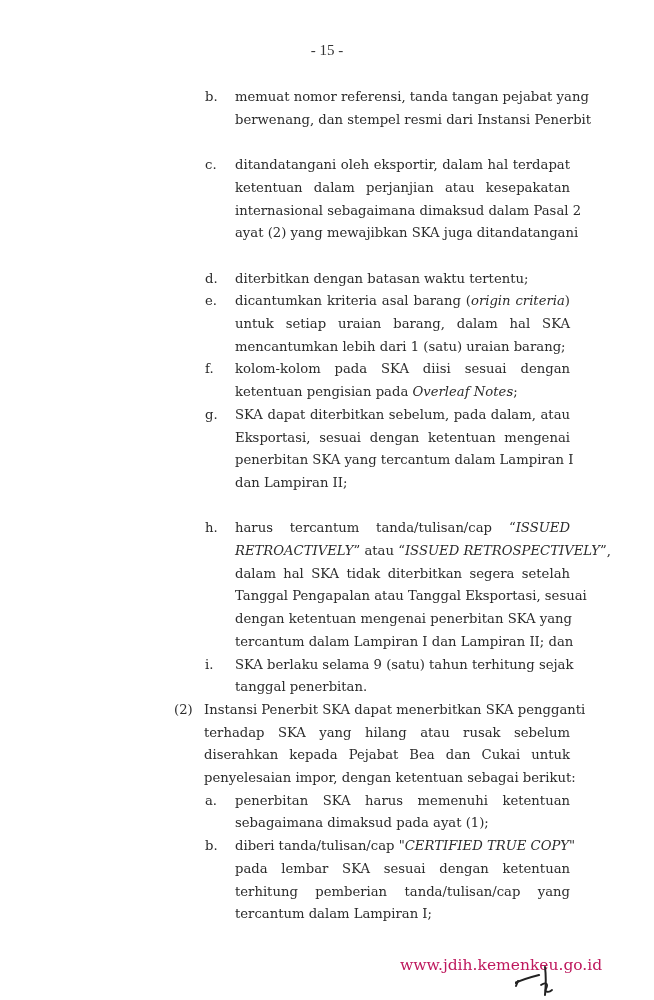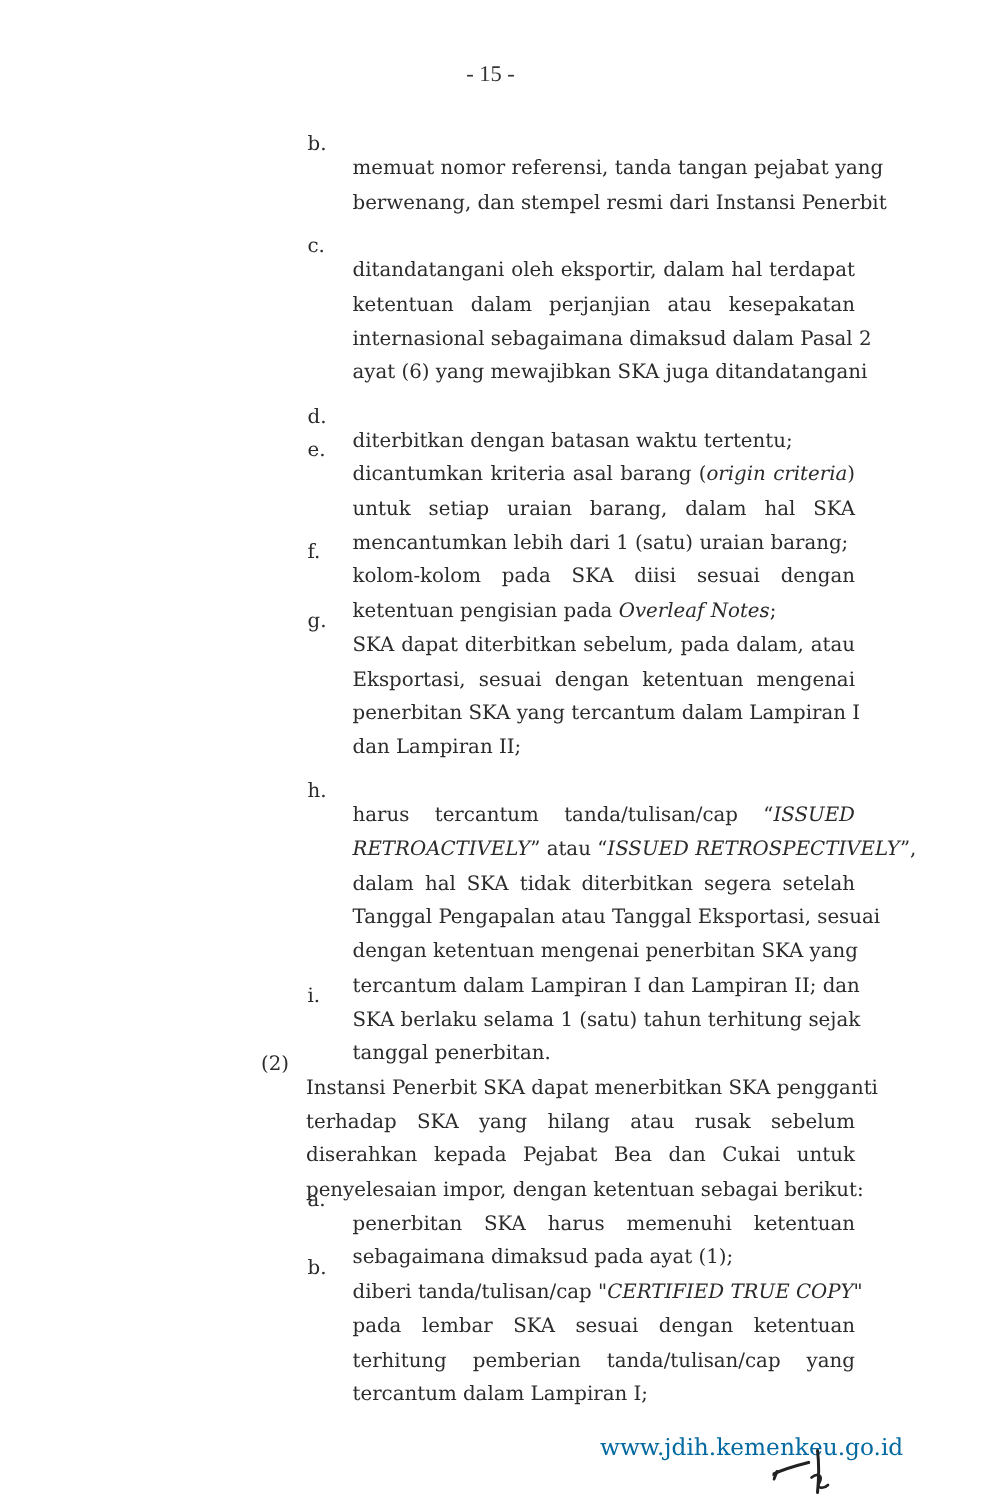--- a/index.html
+++ b/index.html
@@ -2,21 +2,21 @@
 <html><head>
 <meta charset="utf-8">
 <style>
   html, body { margin: 0; padding: 0; background: #ffffff; }
   body { width: 654px; height: 1000px; position: relative; overflow: hidden;
          font-family: "DejaVu Serif", "Liberation Serif", serif; color: #2b2b2b; }
   .page-number { position: absolute; top: 42px; left: 0; width: 654px; text-align: center;
                  font-family: "Liberation Serif", serif; font-size: 15px; color: #333; }
   .item { position: absolute; font-size: 13.2px; line-height: 22.7px; }
   .item .label { position: absolute; top: 0; }
-  .item .text { position: absolute; top: 0; text-align: justify; text-align-last: left; margin-top: 16px; }
+  .item .text { position: absolute; top: 0; text-align: justify; text-align-last: left; }
   .sub .label { left: 205px; }
   .sub .text { left: 235px; width: 335px; }
   .main .label { left: 174px; }
   .main .text { left: 204px; width: 366px; }
   .line { display: block; white-space: nowrap; text-align: justify; text-align-last: justify; }
   .line.last { text-align-last: left; }
   i { font-style: italic; }
   .footer-url { position: absolute; left: 400px; top: 956px; font-family: "DejaVu Serif", serif;
                 font-size: 15.5px; color: #4a5fd0; letter-spacing: 0px; }
   .signature { position: absolute; left: 515px; top: 965px; }
@@ -33,21 +33,21 @@
         <span class="line">memuat nomor referensi, tanda tangan pejabat yang</span>
         <span class="line">berwenang, dan stempel resmi dari Instansi Penerbit</span>
       </div>
     </div>
     <div class="item sub" style="top: 154.1px;">
       <span class="label">c.</span>
       <div class="text">
         <span class="line">ditandatangani oleh eksportir, dalam hal terdapat</span>
         <span class="line">ketentuan dalam perjanjian atau kesepakatan</span>
         <span class="line">internasional sebagaimana dimaksud dalam Pasal 2</span>
-        <span class="line">ayat (6) yang mewajibkan SKA juga ditandatangani</span>
+        <span class="line">ayat (2) yang mewajibkan SKA juga ditandatangani</span>
       </div>
     </div>
     <div class="item sub" style="top: 267.6px;">
       <span class="label">d.</span>
       <div class="text">
         <span class="line last">diterbitkan dengan batasan waktu tertentu;</span>
       </div>
     </div>
     <div class="item sub" style="top: 290.3px;">
       <span class="label">e.</span>
@@ -80,21 +80,21 @@
         <span class="line"><i>RETROACTIVELY</i>” atau “<i>ISSUED RETROSPECTIVELY</i>”,</span>
         <span class="line">dalam hal SKA tidak diterbitkan segera setelah</span>
         <span class="line">Tanggal Pengapalan atau Tanggal Eksportasi, sesuai</span>
         <span class="line">dengan ketentuan mengenai penerbitan SKA yang</span>
         <span class="line last">tercantum dalam Lampiran I dan Lampiran II; dan</span>
       </div>
     </div>
     <div class="item sub" style="top: 653.5px;">
       <span class="label">i.</span>
       <div class="text">
-        <span class="line">SKA berlaku selama 1 (satu) tahun terhitung sejak</span>
+        <span class="line">SKA berlaku selama 9 (satu) tahun terhitung sejak</span>
         <span class="line last">tanggal penerbitan.</span>
       </div>
     </div>
     <div class="item main" style="top: 698.9px;">
       <span class="label">(2)</span>
       <div class="text">
         <span class="line">Instansi Penerbit SKA dapat menerbitkan SKA pengganti</span>
         <span class="line">terhadap SKA yang hilang atau rusak sebelum</span>
         <span class="line">diserahkan kepada Pejabat Bea dan Cukai untuk</span>
         <span class="line last">penyelesaian impor, dengan ketentuan sebagai berikut:</span>
@@ -111,20 +111,20 @@
       <span class="label">b.</span>
       <div class="text">
         <span class="line">diberi tanda/tulisan/cap "<i>CERTIFIED TRUE COPY</i>"</span>
         <span class="line">pada lembar SKA sesuai dengan ketentuan</span>
         <span class="line">terhitung pemberian tanda/tulisan/cap yang</span>
         <span class="line last">tercantum dalam Lampiran I;</span>
       </div>
     </div>
   </div>
 
-<div class="footer-url" style="color: #0369a1;">www.jdih.kemenkeu.go.id</div>
+<div class="footer-url" style="color: #be185d;">www.jdih.kemenkeu.go.id</div>
 
 <svg class="signature" width="60" height="35" viewBox="0 0 60 35">
   <path d="M0 18 C8 14, 16 12, 24 10" stroke="#222" stroke-width="2.2" fill="none" stroke-linecap="round"></path>
   <path d="M3 16 L1 21" stroke="#222" stroke-width="2" fill="none" stroke-linecap="round"></path>
   <path d="M30 2 C31 10, 31 20, 30 30" stroke="#222" stroke-width="2" fill="none" stroke-linecap="round"></path>
   <path d="M26 20 C30 17, 34 18, 31 24 C29 27, 34 28, 37 25" stroke="#222" stroke-width="1.8" fill="none" stroke-linecap="round"></path>
 </svg>
 
 </body></html>

